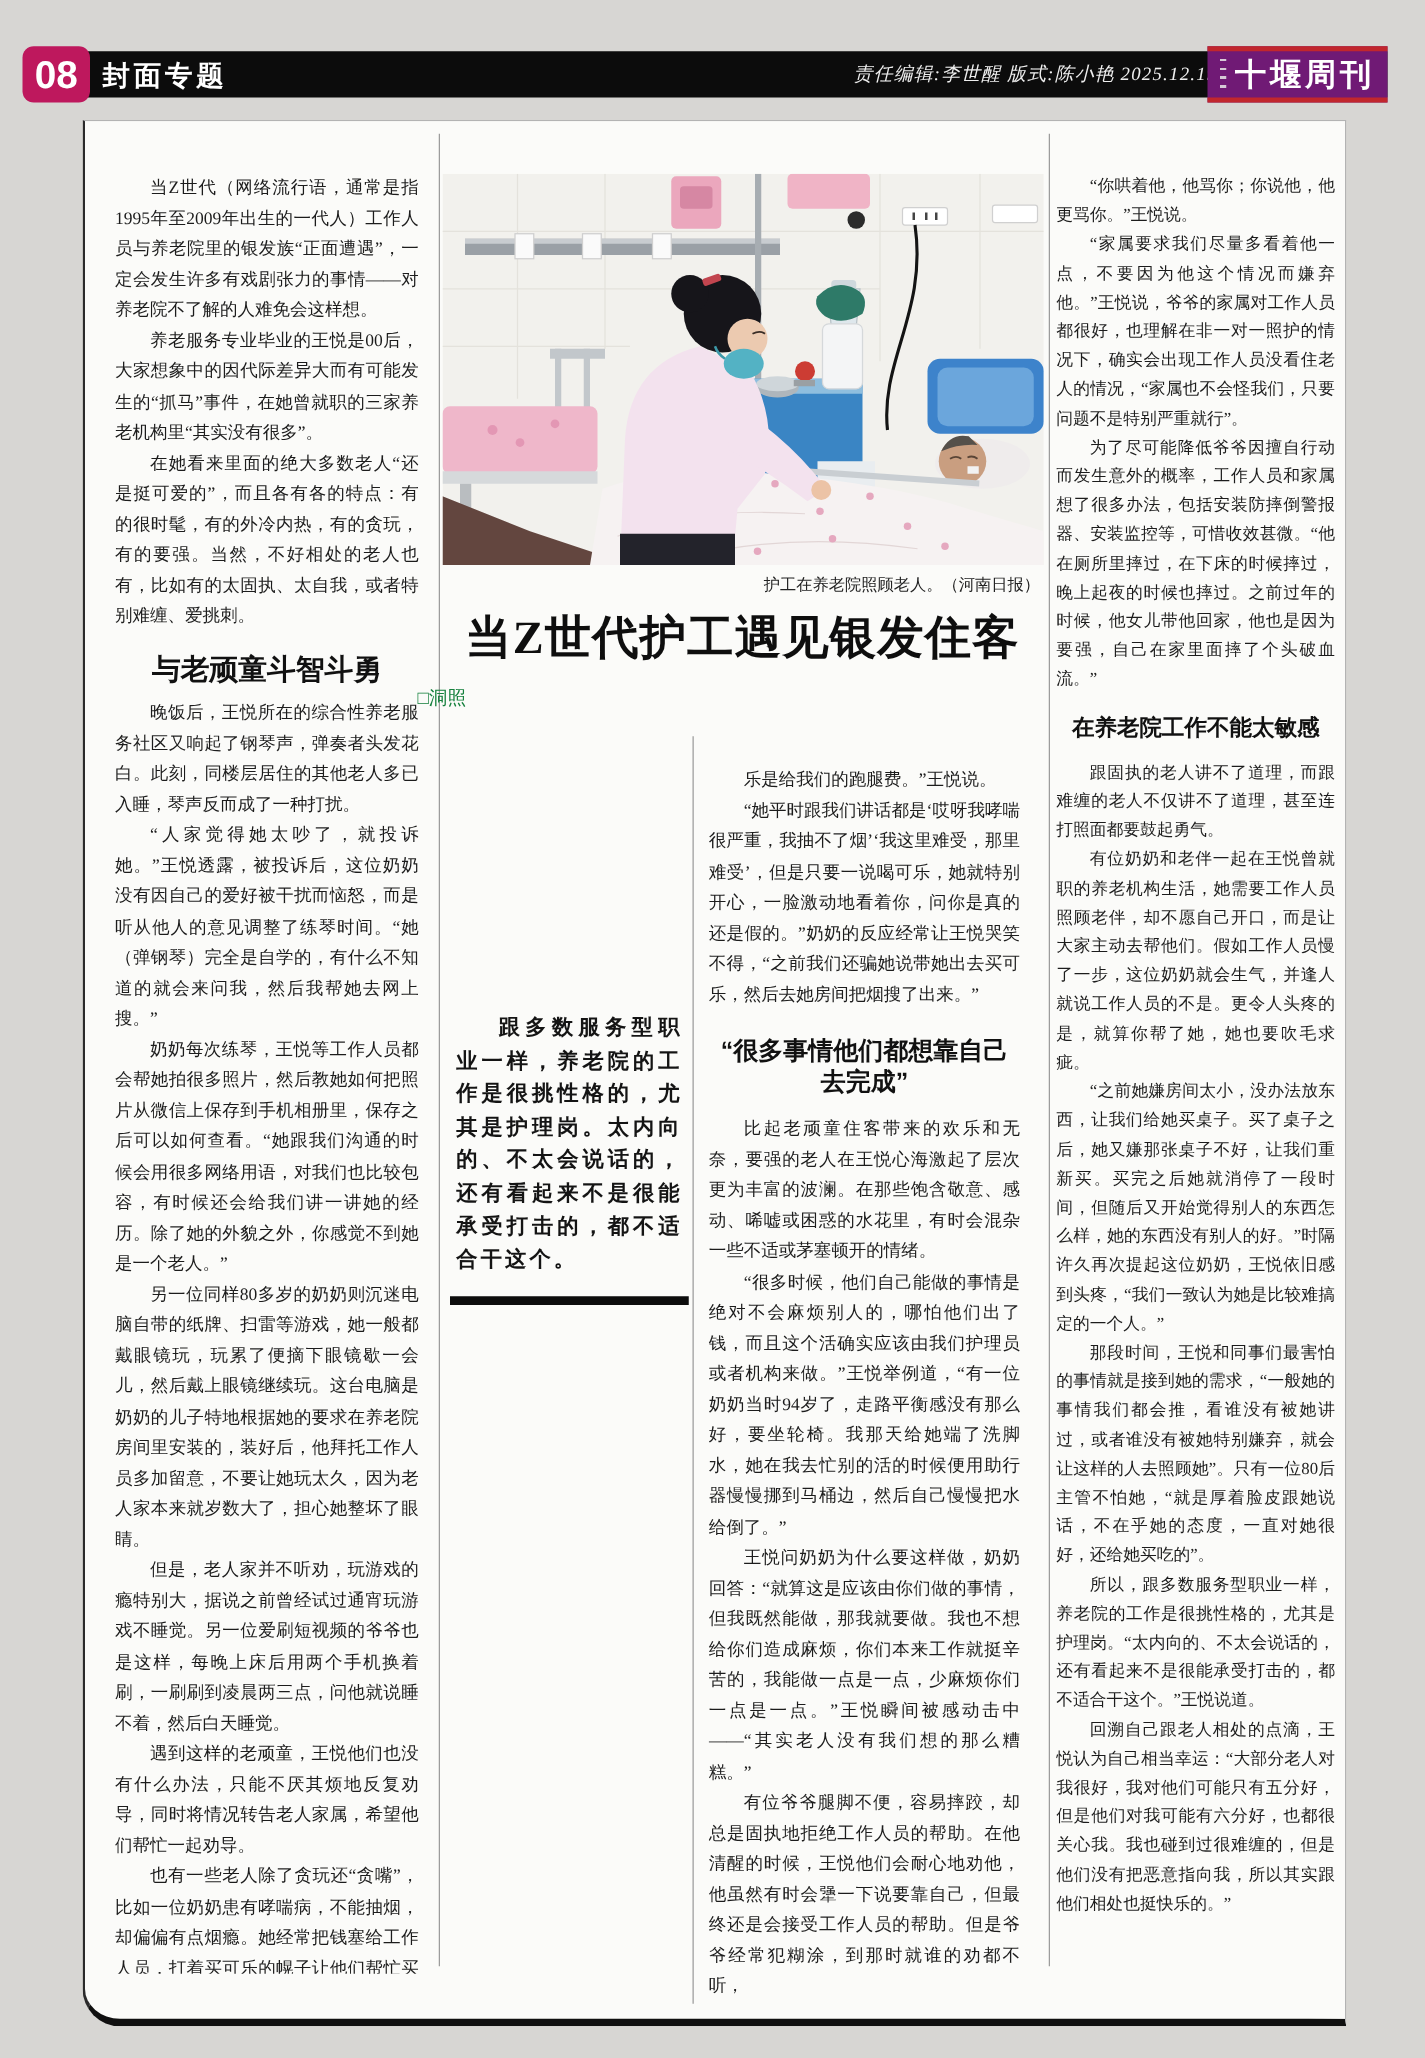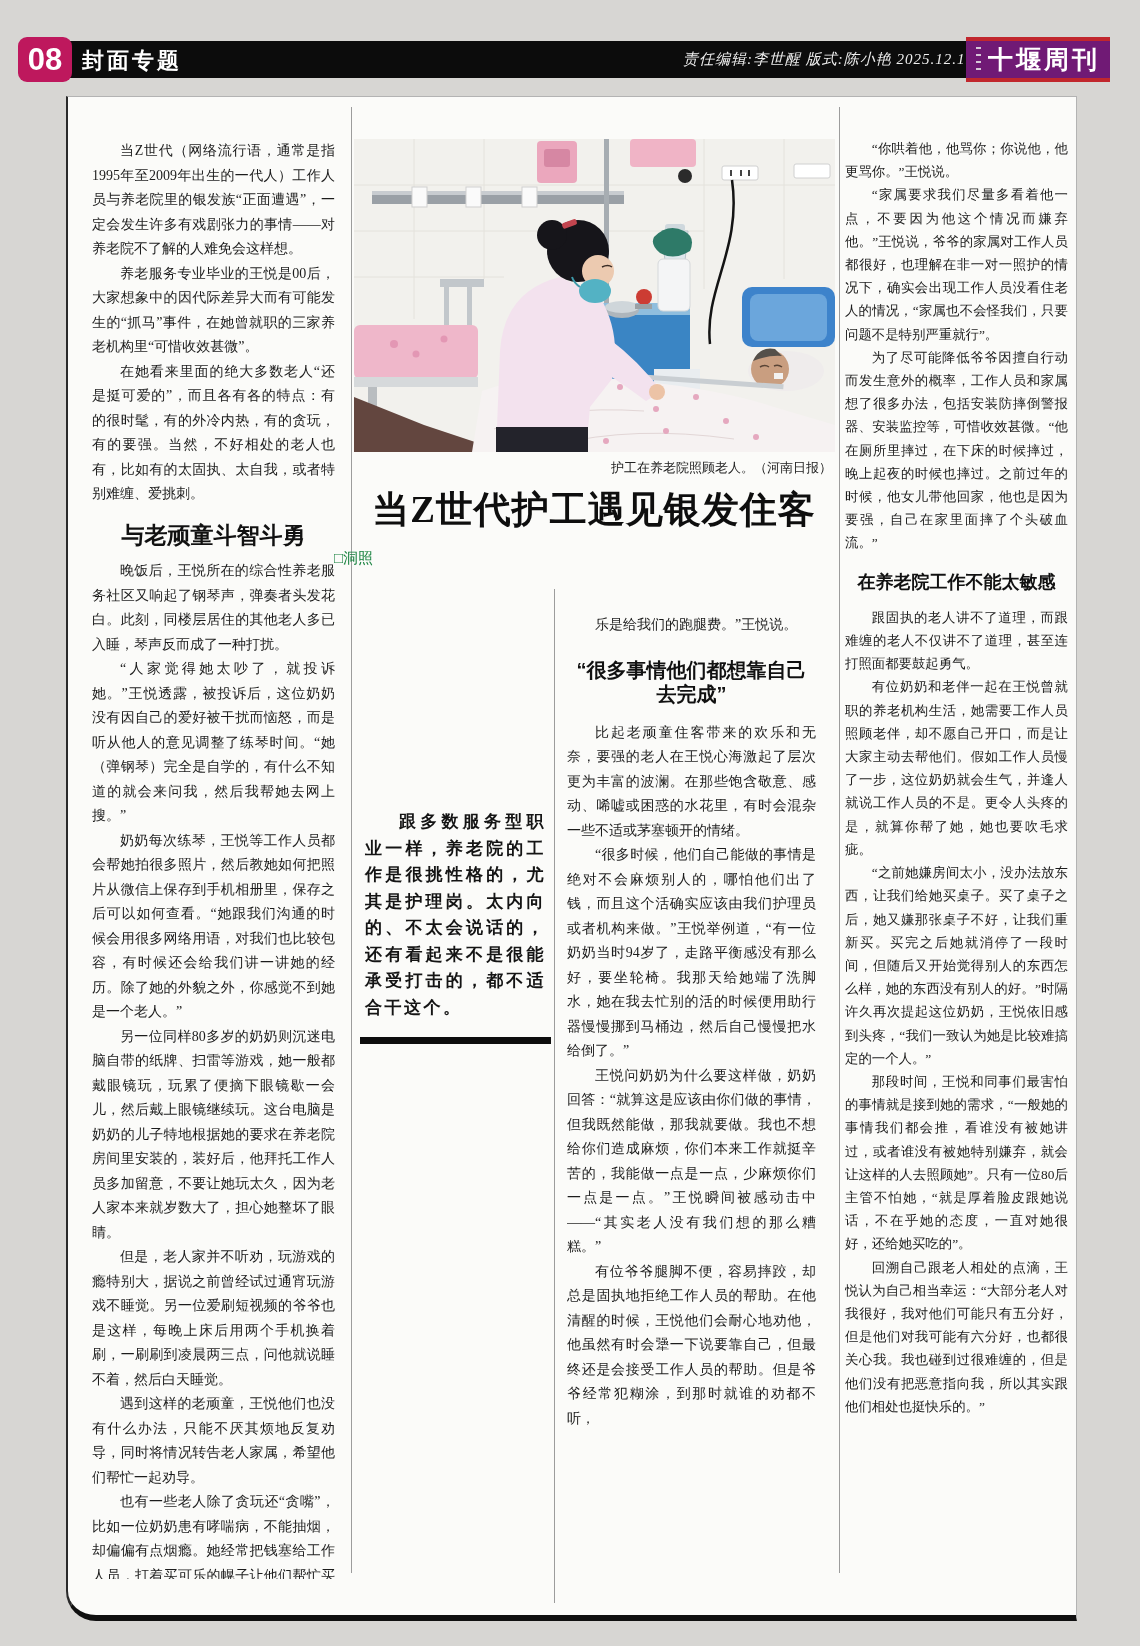--- a/index.html
+++ b/index.html
@@ -163,47 +163,49 @@
     <h1 class="title">当Z世代护工遇见银发住客</h1>
     <div class="byline">□洞照</div>
 
     <div class="pq-wrap">
       <div class="pullquote">跟多数服务型职业一样，养老院的工作是很挑性格的，尤其是护理岗。太内向的、不太会说话的，还有看起来不是很能承受打击的，都不适合干这个。</div>
       <div class="pq-bar"></div>
     </div>
 
     <div class="col col1">
       <p>当Z世代（网络流行语，通常是指1995年至2009年出生的一代人）工作人员与养老院里的银发族“正面遭遇”，一定会发生许多有戏剧张力的事情——对养老院不了解的人难免会这样想。</p>
-      <p>养老服务专业毕业的王悦是00后，大家想象中的因代际差异大而有可能发生的“抓马”事件，在她曾就职的三家养老机构里“可惜收效甚微”。</p>
+      <p>养老服务专业毕业的王悦是00后，大家想象中的因代际差异大而有可能发生的“抓马”事件，在她曾就职的三家养老机构里“其实没有很多”。</p>
       <p>在她看来里面的绝大多数老人“还是挺可爱的”，而且各有各的特点：有的很时髦，有的外冷内热，有的贪玩，有的要强。当然，不好相处的老人也有，比如有的太固执、太自我，或者特别难缠、爱挑刺。</p>
       <h3 class="subhead">与老顽童斗智斗勇</h3>
       <p>晚饭后，王悦所在的综合性养老服务社区又响起了钢琴声，弹奏者头发花白。此刻，同楼层居住的其他老人多已入睡，琴声反而成了一种打扰。</p>
       <p>“人家觉得她太吵了，就投诉她。”王悦透露，被投诉后，这位奶奶没有因自己的爱好被干扰而恼怒，而是听从他人的意见调整了练琴时间。“她（弹钢琴）完全是自学的，有什么不知道的就会来问我，然后我帮她去网上搜。”</p>
       <p>奶奶每次练琴，王悦等工作人员都会帮她拍很多照片，然后教她如何把照片从微信上保存到手机相册里，保存之后可以如何查看。“她跟我们沟通的时候会用很多网络用语，对我们也比较包容，有时候还会给我们讲一讲她的经历。除了她的外貌之外，你感觉不到她是一个老人。”</p>
       <p>另一位同样80多岁的奶奶则沉迷电脑自带的纸牌、扫雷等游戏，她一般都戴眼镜玩，玩累了便摘下眼镜歇一会儿，然后戴上眼镜继续玩。这台电脑是奶奶的儿子特地根据她的要求在养老院房间里安装的，装好后，他拜托工作人员多加留意，不要让她玩太久，因为老人家本来就岁数大了，担心她整坏了眼睛。</p>
       <p>但是，老人家并不听劝，玩游戏的瘾特别大，据说之前曾经试过通宵玩游戏不睡觉。另一位爱刷短视频的爷爷也是这样，每晚上床后用两个手机换着刷，一刷刷到凌晨两三点，问他就说睡不着，然后白天睡觉。</p>
       <p>遇到这样的老顽童，王悦他们也没有什么办法，只能不厌其烦地反复劝导，同时将情况转告老人家属，希望他们帮忙一起劝导。</p>
       <p>也有一些老人除了贪玩还“贪嘴”，比如一位奶奶患有哮喘病，不能抽烟，却偏偏有点烟瘾。她经常把钱塞给工作人员，打着买可乐的幌子让他们帮忙买烟。“她会说‘你买两瓶可乐，我跟你一人一瓶’，但我们都知道其实就是让我们给她买烟，那瓶可</p>
     </div>
 
     <div class="col colB">
       <p>乐是给我们的跑腿费。”王悦说。</p>
+      <p>“她平时跟我们讲话都是‘哎呀我哮喘很严重，我抽不了烟’‘我这里难受，那里难受’，但是只要一说喝可乐，她就特别开心，一脸激动地看着你，问你是真的还是假的。”奶奶的反应经常让王悦哭笑不得，“之前我们还骗她说带她出去买可乐，然后去她房间把烟搜了出来。”</p>
       <h3 class="subhead">“很多事情他们都想靠自己去完成”</h3>
       <p>比起老顽童住客带来的欢乐和无奈，要强的老人在王悦心海激起了层次更为丰富的波澜。在那些饱含敬意、感动、唏嘘或困惑的水花里，有时会混杂一些不适或茅塞顿开的情绪。</p>
       <p>“很多时候，他们自己能做的事情是绝对不会麻烦别人的，哪怕他们出了钱，而且这个活确实应该由我们护理员或者机构来做。”王悦举例道，“有一位奶奶当时94岁了，走路平衡感没有那么好，要坐轮椅。我那天给她端了洗脚水，她在我去忙别的活的时候便用助行器慢慢挪到马桶边，然后自己慢慢把水给倒了。”</p>
       <p>王悦问奶奶为什么要这样做，奶奶回答：“就算这是应该由你们做的事情，但我既然能做，那我就要做。我也不想给你们造成麻烦，你们本来工作就挺辛苦的，我能做一点是一点，少麻烦你们一点是一点。”王悦瞬间被感动击中——“其实老人没有我们想的那么糟糕。”</p>
       <p>有位爷爷腿脚不便，容易摔跤，却总是固执地拒绝工作人员的帮助。在他清醒的时候，王悦他们会耐心地劝他，他虽然有时会犟一下说要靠自己，但最终还是会接受工作人员的帮助。但是爷爷经常犯糊涂，到那时就谁的劝都不听，</p>
     </div>
 
     <div class="col col3">
       <p>“你哄着他，他骂你；你说他，他更骂你。”王悦说。</p>
       <p>“家属要求我们尽量多看着他一点，不要因为他这个情况而嫌弃他。”王悦说，爷爷的家属对工作人员都很好，也理解在非一对一照护的情况下，确实会出现工作人员没看住老人的情况，“家属也不会怪我们，只要问题不是特别严重就行”。</p>
       <p>为了尽可能降低爷爷因擅自行动而发生意外的概率，工作人员和家属想了很多办法，包括安装防摔倒警报器、安装监控等，可惜收效甚微。“他在厕所里摔过，在下床的时候摔过，晚上起夜的时候也摔过。之前过年的时候，他女儿带他回家，他也是因为要强，自己在家里面摔了个头破血流。”</p>
       <h3 class="subhead">在养老院工作不能太敏感</h3>
       <p>跟固执的老人讲不了道理，而跟难缠的老人不仅讲不了道理，甚至连打照面都要鼓起勇气。</p>
       <p>有位奶奶和老伴一起在王悦曾就职的养老机构生活，她需要工作人员照顾老伴，却不愿自己开口，而是让大家主动去帮他们。假如工作人员慢了一步，这位奶奶就会生气，并逢人就说工作人员的不是。更令人头疼的是，就算你帮了她，她也要吹毛求疵。</p>
       <p>“之前她嫌房间太小，没办法放东西，让我们给她买桌子。买了桌子之后，她又嫌那张桌子不好，让我们重新买。买完之后她就消停了一段时间，但随后又开始觉得别人的东西怎么样，她的东西没有别人的好。”时隔许久再次提起这位奶奶，王悦依旧感到头疼，“我们一致认为她是比较难搞定的一个人。”</p>
       <p>那段时间，王悦和同事们最害怕的事情就是接到她的需求，“一般她的事情我们都会推，看谁没有被她讲过，或者谁没有被她特别嫌弃，就会让这样的人去照顾她”。只有一位80后主管不怕她，“就是厚着脸皮跟她说话，不在乎她的态度，一直对她很好，还给她买吃的”。</p>
+      <p>所以，跟多数服务型职业一样，养老院的工作是很挑性格的，尤其是护理岗。“太内向的、不太会说话的，还有看起来不是很能承受打击的，都不适合干这个。”王悦说道。</p>
       <p>回溯自己跟老人相处的点滴，王悦认为自己相当幸运：“大部分老人对我很好，我对他们可能只有五分好，但是他们对我可能有六分好，也都很关心我。我也碰到过很难缠的，但是他们没有把恶意指向我，所以其实跟他们相处也挺快乐的。”</p>
     </div>
 
   </div>
 </div>
 
 </body></html>

